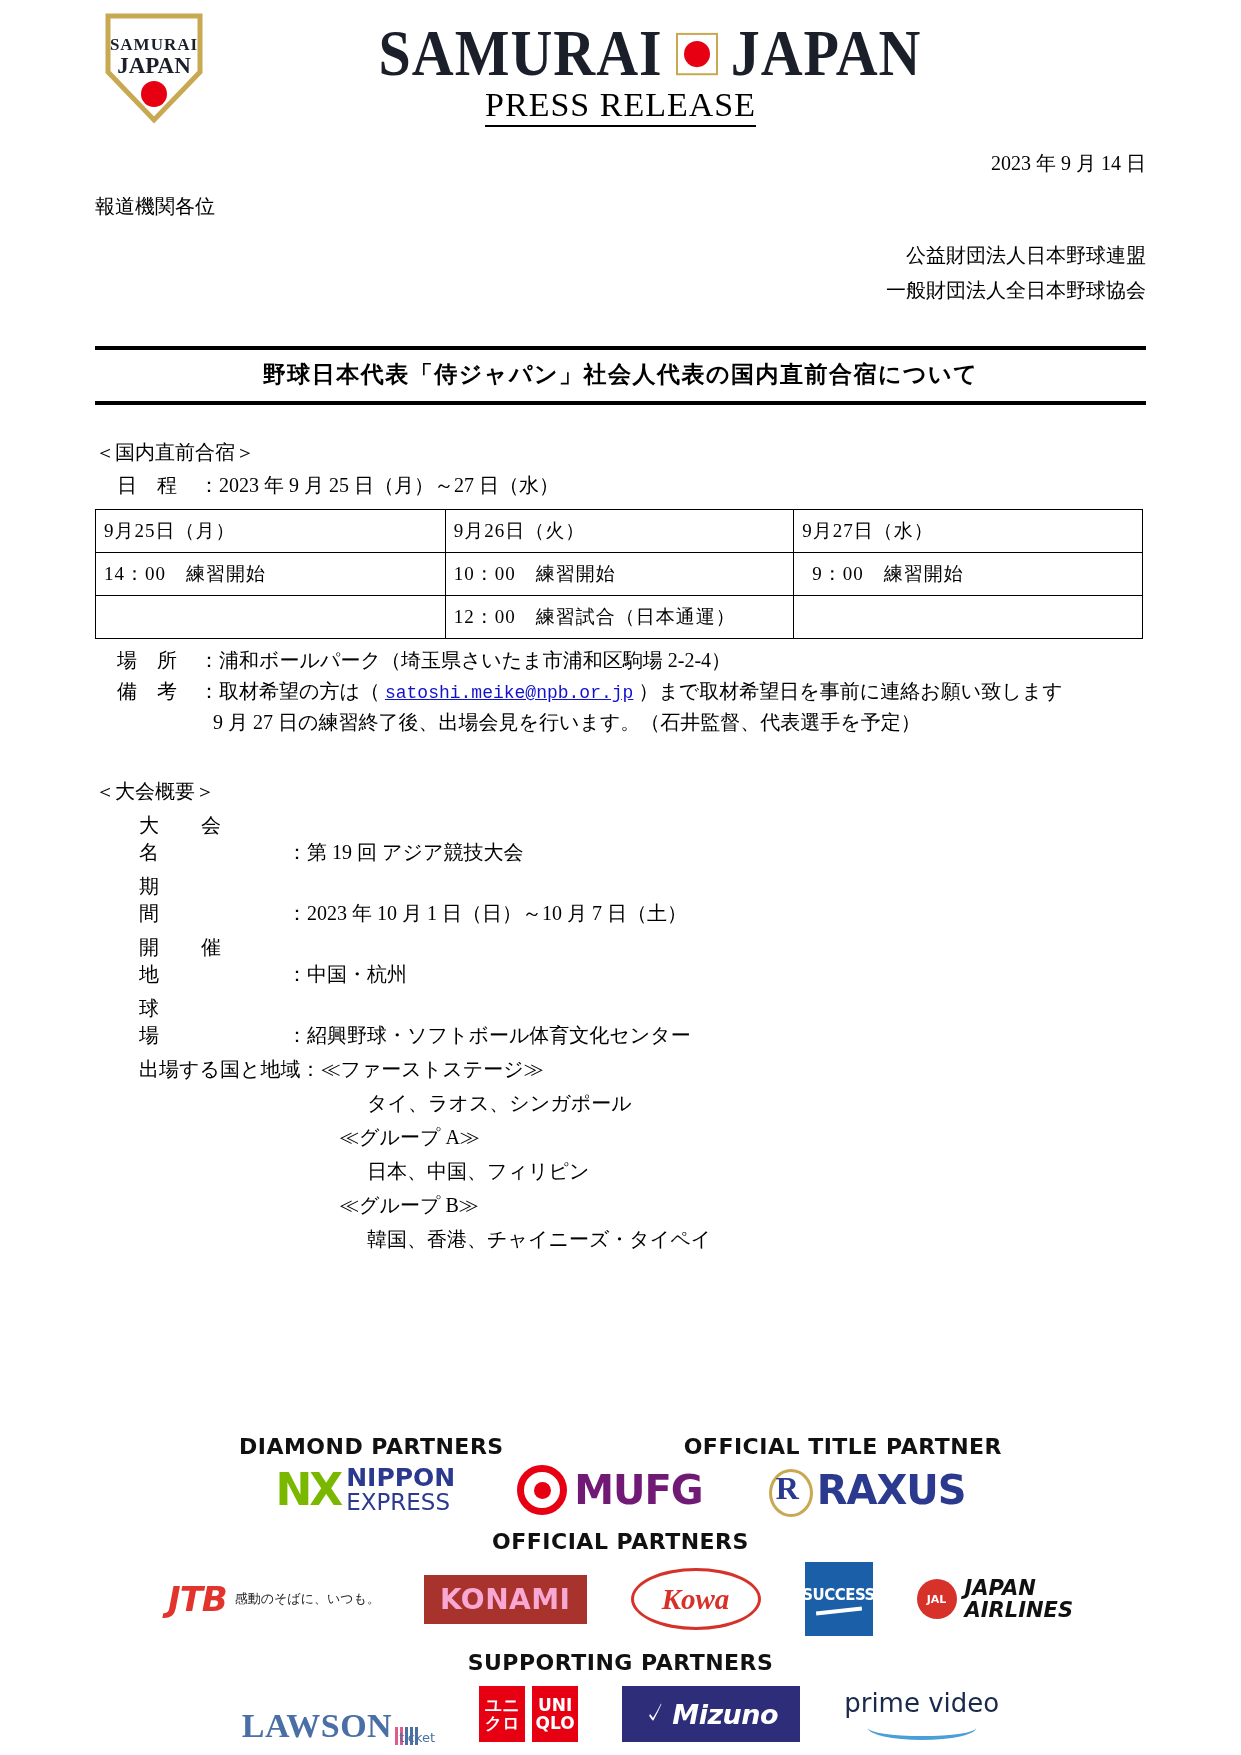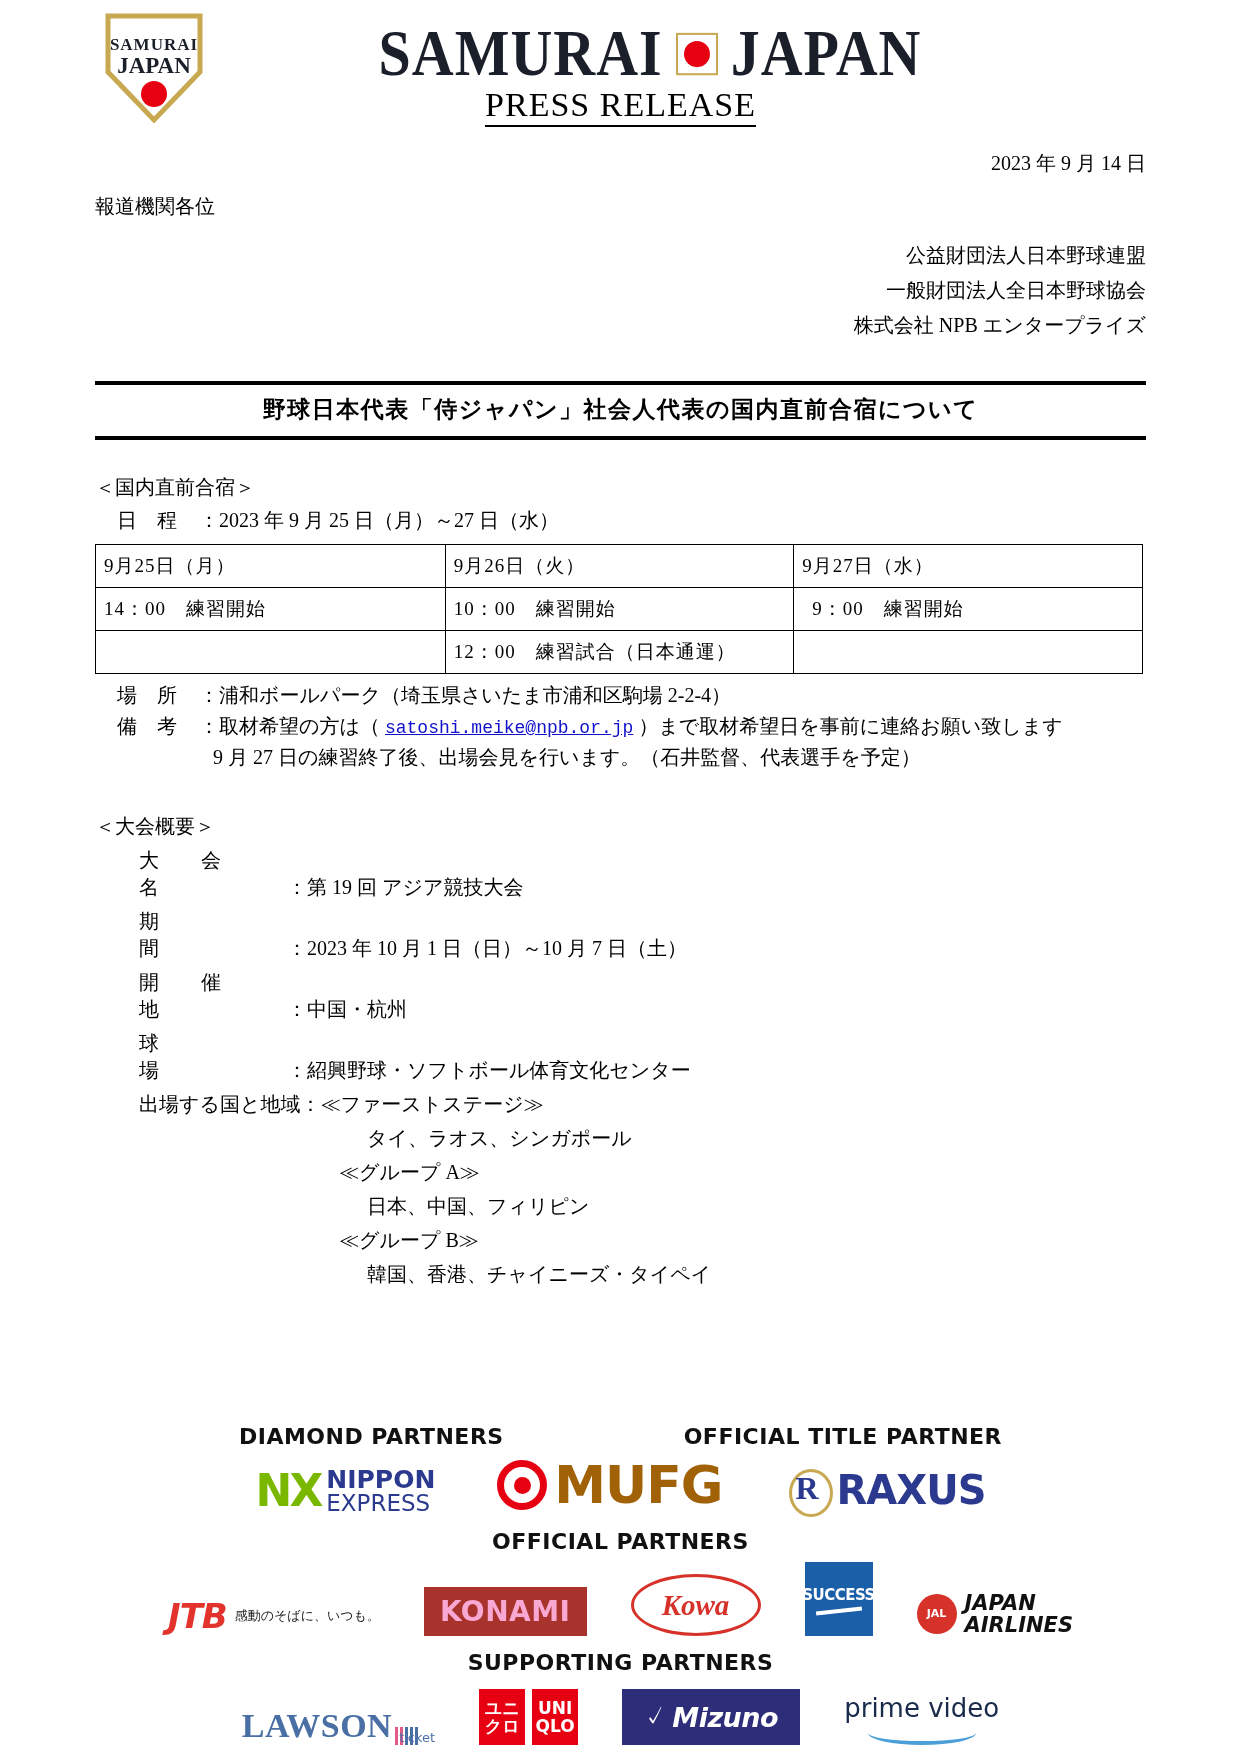--- a/index.html
+++ b/index.html
@@ -238,21 +238,21 @@
     text-align: center;
     color: #111;
   }
   .sp-heading.center {
     display: block;
     margin: 14px auto 8px auto;
   }
   .logo-row {
     display: flex;
     justify-content: center;
-    align-items: flex-end;
+    align-items: center;
     gap: 44px;
   }
   .logo-row.diamond { gap: 62px; }
 
   
   .nx {
     display: flex;
     align-items: center;
     gap: 6px;
   }
@@ -281,22 +281,22 @@
     box-sizing: border-box;
     display: flex; align-items: center; justify-content: center;
     background: #fff;
   }
   .mufg-mark i {
     width: 17px; height: 17px; border-radius: 50%; background: #e60012; display: block;
   }
   .mufg-text {
     font-family: "DejaVu Sans", "Liberation Sans", sans-serif;
     font-weight: bold;
-    font-size: 52px;
-    color: #a16207;
+    font-size: 40px;
+    color: #701a75;
     letter-spacing: -1px;
   }
 
   
   .raxus { display: flex; align-items: center; gap: 6px; }
   .raxus-mark {
     width: 46px; height: 50px;
     position: relative;
   }
   .raxus-mark .ring {
@@ -464,21 +464,20 @@
       <span>PRESS RELEASE</span>
     </div>
   </div>
 
   <div class="date-line">2023 年 9 月 14 日</div>
   <div class="addressee">報道機関各位</div>
 
   <div class="orgs">
     <div>公益財団法人日本野球連盟</div>
     <div>一般財団法人全日本野球協会</div>
-    <div>株式会社 NPB エンタープライズ</div>
   </div>
 
   <div class="title-band">
     <div class="title-text">野球日本代表「侍ジャパン」社会人代表の国内直前合宿について</div>
   </div>
 
 
   <div class="section-head">＜国内直前合宿＞</div>
 
   <div class="kv-line">

